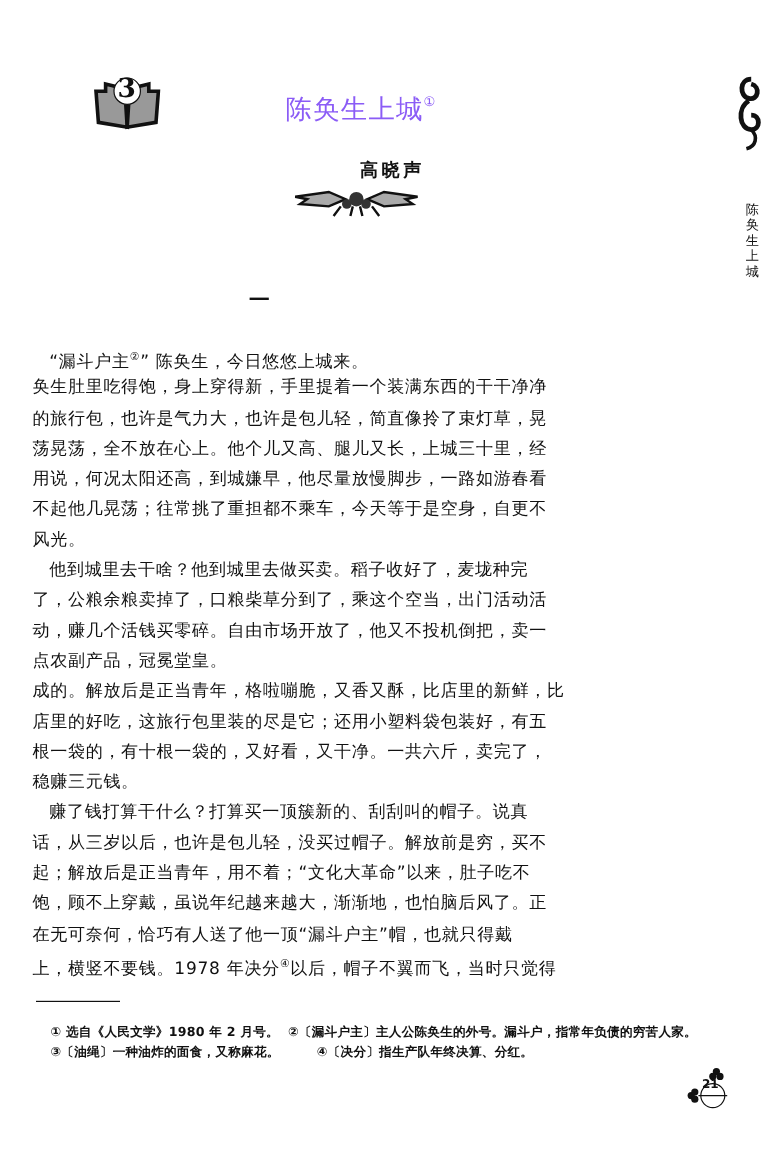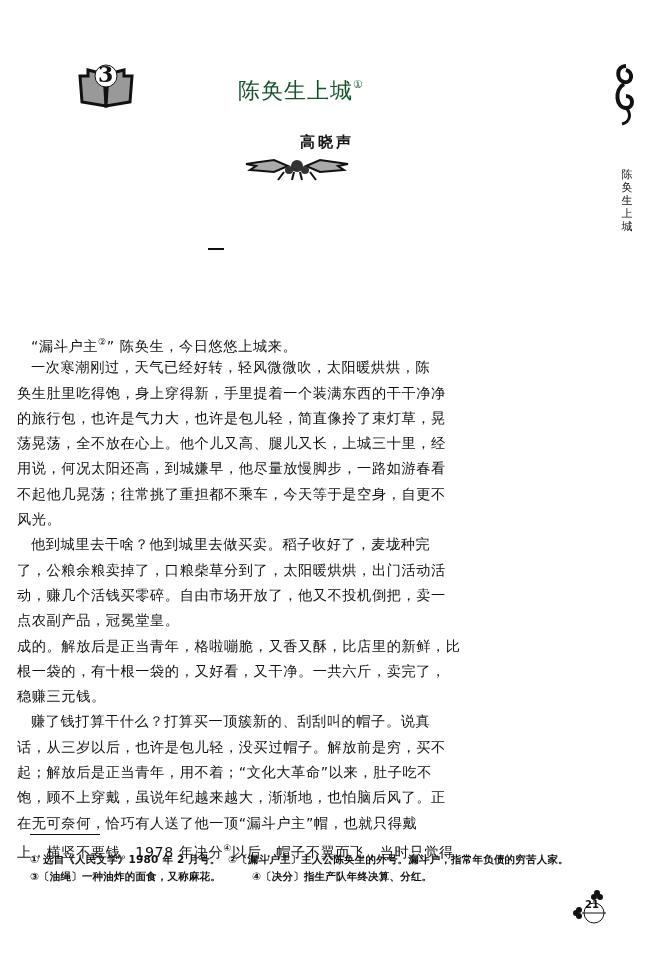--- a/index.html
+++ b/index.html
@@ -1,36 +1,36 @@
 <!DOCTYPE html>
 <html><head>
 <meta charset="utf-8">
 <style>
   html, body { margin: 0; padding: 0; background: #ffffff; }
   body { width: 650px; height: 959px; position: relative; overflow: hidden;
          font-family: "DejaVu Sans", "Liberation Sans", sans-serif; color: #111; }
   .abs { position: absolute; }
   .lesson-icon { left: 78px; top: 62px; width: 56px; height: 50px; }
   .title { left: 238px; top: 76px; font-family: Liberation Mono, monospace;
-           font-size: 22px; letter-spacing: 1px; color: #14532d; white-space: nowrap; }
+           font-size: 22px; letter-spacing: 1px; color: #8b5cf6; white-space: nowrap; }
   .title sup { font-size: 11px; vertical-align: 10px; }
   .author { left: 268px; top: 133px; font-size: 15px; font-weight: bold; letter-spacing: 3px;
             font-family: "DejaVu Serif", serif; margin-left: 32px; }
   .ornament { left: 244px; top: 152px; width: 106px; height: 30px; }
   .scroll-orn { left: 612px; top: 62px; width: 26px; height: 66px; }
   .running-head { left: 620px; top: 168px; width: 14px; font-size: 11px; line-height: 13px;
                   text-align: center; word-break: break-all; }
   .section-mark { left: 208px; top: 248px; width: 16px; height: 2px; background: #111; }
-  .body-text { left: 17px; top: 286px; width: 600px; margin-top: 44px; }
+  .body-text { left: 27px; top: 286px; width: 600px; }
   .line { height: 25.3px; line-height: 25.3px; font-size: 14.2px; white-space: nowrap;
           letter-spacing: 0.6px; font-family: "DejaVu Sans", sans-serif; }
   .line.indent { padding-left: 14px; }
   .line sup { font-size: 9px; vertical-align: 6px; }
   .footrule { left: 30px; top: 834px; width: 70px; height: 1px; background: #111; }
-  .fn { font-size: 10.5px; white-space: nowrap; font-weight: bold; letter-spacing: 0.2px; }
+  .fn { font-size: 10.5px; white-space: nowrap; font-weight: bold; letter-spacing: 0.2px; margin-left: 12px; }
   .fn1 { left: 30px; top: 853px; }
   .fn2 { left: 228px; top: 853px; }
   .fn3 { left: 30px; top: 870px; }
   .fn4 { left: 252px; top: 870px; }
   .page-num { left: 572px; top: 889px; width: 40px; height: 36px; }
   .page-num span { position: absolute; left: 13px; top: 10px; font-size: 10px; font-weight: bold; }
 </style>
 </head>
 <body>
 
@@ -67,32 +67,32 @@
     <path d="M14 46 C20 52 18 60 10 62" fill="none" stroke="#111" stroke-width="3"></path>
   </svg>
 </div>
 
 <div class="abs running-head">陈奂生上城</div>
 
 <div class="abs section-mark"></div>
 
 <div class="abs body-text" id="body-lines">
     <div class="line indent"><span>“漏斗户主</span><sup>②</sup><span>” 陈奂生，今日悠悠上城来。</span></div>
-    <div class="line indent"><span>一次寒潮刚过，天气已经好转，轻风微微吹，太阳暖烘烘，陈</span></div>
     <div class="line"><span>奂生肚里吃得饱，身上穿得新，手里提着一个装满东西的干干净净</span></div>
     <div class="line"><span>的旅行包，也许是气力大，也许是包儿轻，简直像拎了束灯草，晃</span></div>
     <div class="line"><span>荡晃荡，全不放在心上。他个儿又高、腿儿又长，上城三十里，经</span></div>
     <div class="line"><span>用说，何况太阳还高，到城嫌早，他尽量放慢脚步，一路如游春看</span></div>
     <div class="line"><span>不起他几晃荡；往常挑了重担都不乘车，今天等于是空身，自更不</span></div>
     <div class="line"><span>风光。</span></div>
     <div class="line indent"><span>他到城里去干啥？他到城里去做买卖。稻子收好了，麦垅种完</span></div>
-    <div class="line"><span>了，公粮余粮卖掉了，口粮柴草分到了，太阳暖烘烘，出门活动活</span></div>
+    <div class="line"><span>了，公粮余粮卖掉了，口粮柴草分到了，乘这个空当，出门活动活</span></div>
     <div class="line"><span>动，赚几个活钱买零碎。自由市场开放了，他又不投机倒把，卖一</span></div>
     <div class="line"><span>点农副产品，冠冕堂皇。</span></div>
     <div class="line"><span>成的。解放后是正当青年，格啦嘣脆，又香又酥，比店里的新鲜，比</span></div>
+    <div class="line"><span>店里的好吃，这旅行包里装的尽是它；还用小塑料袋包装好，有五</span></div>
     <div class="line"><span>根一袋的，有十根一袋的，又好看，又干净。一共六斤，卖完了，</span></div>
     <div class="line"><span>稳赚三元钱。</span></div>
     <div class="line indent"><span>赚了钱打算干什么？打算买一顶簇新的、刮刮叫的帽子。说真</span></div>
     <div class="line"><span>话，从三岁以后，也许是包儿轻，没买过帽子。解放前是穷，买不</span></div>
     <div class="line"><span>起；解放后是正当青年，用不着；“文化大革命”以来，肚子吃不</span></div>
     <div class="line"><span>饱，顾不上穿戴，虽说年纪越来越大，渐渐地，也怕脑后风了。正</span></div>
     <div class="line"><span>在无可奈何，恰巧有人送了他一顶“漏斗户主”帽，也就只得戴</span></div>
     <div class="line"><span>上，横竖不要钱。1978 年决分</span><sup>④</sup><span>以后，帽子不翼而飞，当时只觉得</span></div>
   </div>
 

